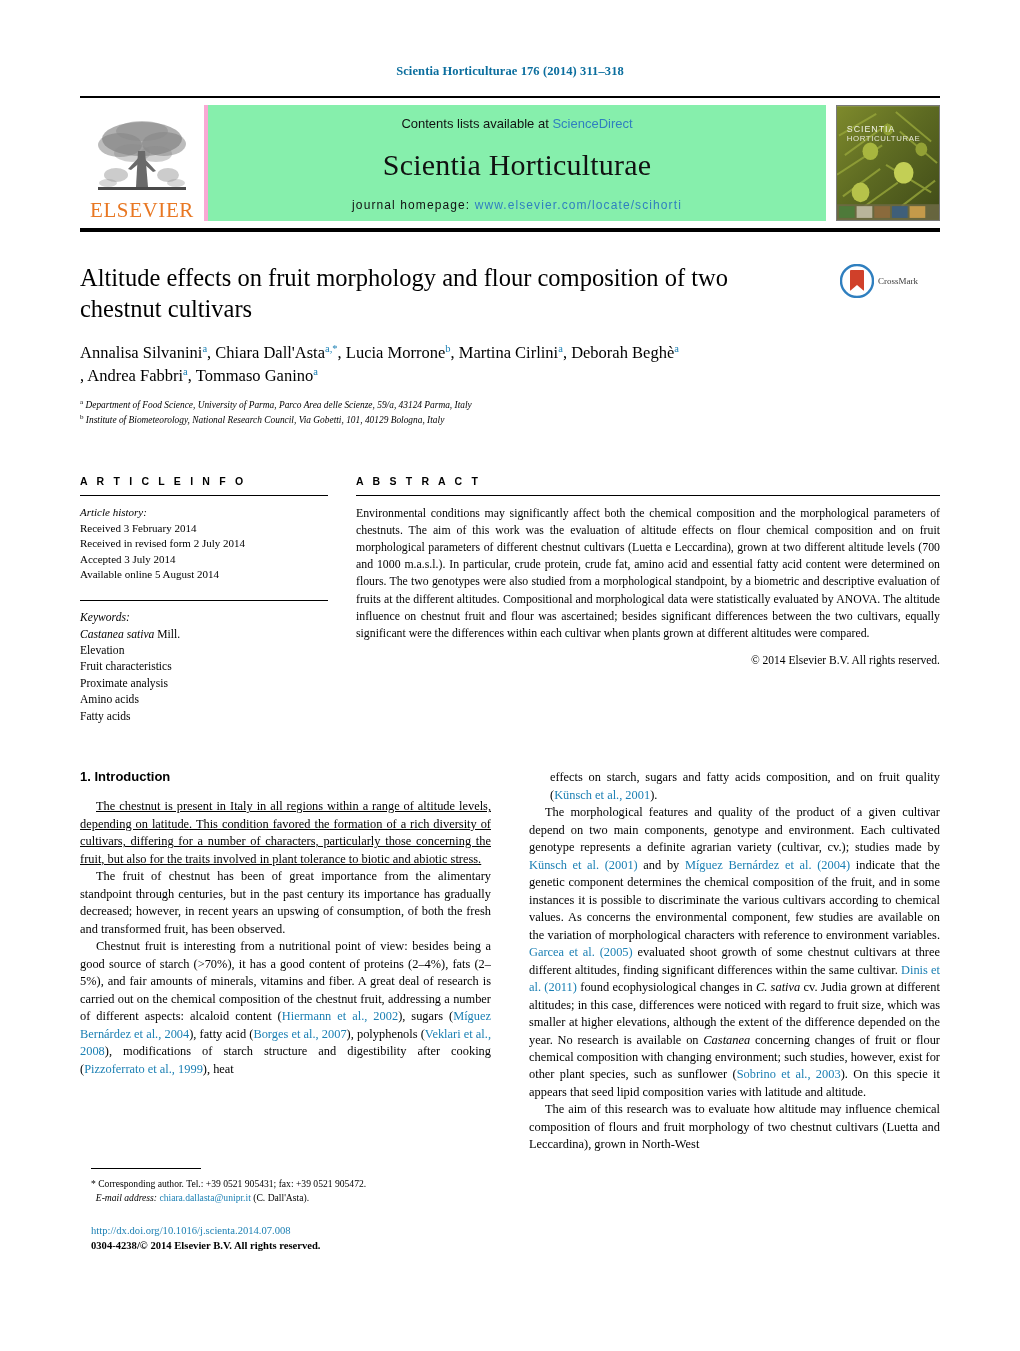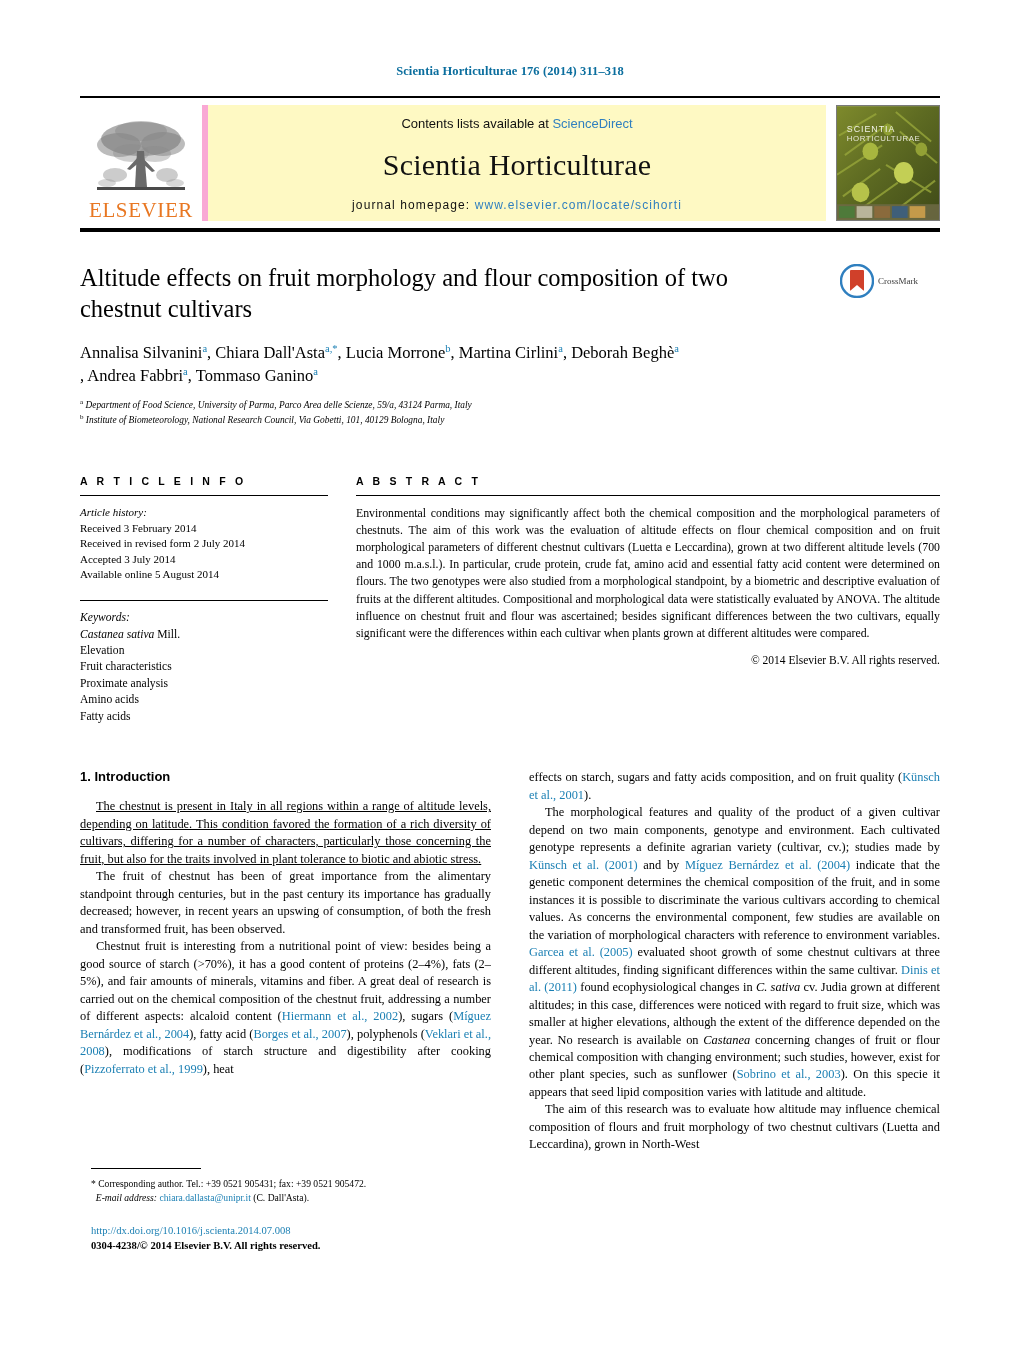--- a/index.html
+++ b/index.html
@@ -43,39 +43,39 @@
     gap: 0;
   }
   .elsevier-block {
     width: 128px;
     flex: 0 0 128px;
     display: flex;
     flex-direction: column;
     align-items: center;
     justify-content: flex-end;
     height: 116px;
-    border-right: 6px solid #f9a8d4;
+    border-right: 4px solid #f9a8d4;
     box-sizing: border-box;
   }
   .elsevier-tree {
     width: 96px;
     height: 82px;
     display: block;
   }
   .elsevier-word {
     font-family: "Liberation Serif", serif;
     color: #e87722;
     font-size: 21px;
     letter-spacing: 0.6px;
     line-height: 1;
     margin-top: 1px;
   }
   .masthead-center {
     flex: 1 1 auto;
-    background: #fef9c3;
+    background: #86efac;
     height: 116px;
     display: flex;
     flex-direction: column;
     align-items: center;
     justify-content: space-between;
     padding: 11px 0 9px 0;
     box-sizing: border-box;
   }
   .contents-line {
     font-size: 13px;
@@ -423,21 +423,21 @@
   <div class="body-cols">
 
     <div class="body-col">
       <h2 class="sec">1.  Introduction</h2>
       <p class="body first">The chestnut is present in Italy in all regions within a range of altitude levels, depending on latitude. This condition favored the formation of a rich diversity of cultivars, differing for a number of characters, particularly those concerning the fruit, but also for the traits involved in plant tolerance to biotic and abiotic stress.</p>
       <p class="body">The fruit of chestnut has been of great importance from the alimentary standpoint through centuries, but in the past century its importance has gradually decreased; however, in recent years an upswing of consumption, of both the fresh and transformed fruit, has been observed.</p>
       <p class="body"><span>Chestnut fruit is interesting from a nutritional point of view: besides being a good source of starch (&gt;70%), it has a good content of proteins (2–4%), fats (2–5%), and fair amounts of minerals, vitamins and fiber. A great deal of research is carried out on the chemical composition of the chestnut fruit, addressing a number of different aspects: alcaloid content (</span><a class="cite" href="#">Hiermann et al., 2002</a><span>), sugars (</span><a class="cite" href="#">Míguez Bernárdez et al., 2004</a><span>), fatty acid (</span><a class="cite" href="#">Borges et al., 2007</a><span>), polyphenols (</span><a class="cite" href="#">Veklari et al., 2008</a><span>), modifications of starch structure and digestibility after cooking (</span><a class="cite" href="#">Pizzoferrato et al., 1999</a><span>), heat</span></p>
     </div>
 
     <div class="body-col">
-      <p class="body" style="text-indent:0;"><span>effects on starch, sugars and fatty acids composition, and on fruit quality (</span><a class="cite" href="#">Künsch et al., 2001</a><span>).</span></p>
+      <p class="body" style="text-indent:0;margin-left:21px;"><span>effects on starch, sugars and fatty acids composition, and on fruit quality (</span><a class="cite" href="#">Künsch et al., 2001</a><span>).</span></p>
       <p class="body"><span>The morphological features and quality of the product of a given cultivar depend on two main components, genotype and environment. Each cultivated genotype represents a definite agrarian variety (cultivar, cv.); studies made by </span><a class="cite" href="#">Künsch et al. (2001)</a><span> and by </span><a class="cite" href="#">Míguez Bernárdez et al. (2004)</a><span> indicate that the genetic component determines the chemical composition of the fruit, and in some instances it is possible to discriminate the various cultivars according to chemical values. As concerns the environmental component, few studies are available on the variation of morphological characters with reference to environment variables. </span><a class="cite" href="#">Garcea et al. (2005)</a><span> evaluated shoot growth of some chestnut cultivars at three different altitudes, finding significant differences within the same cultivar. </span><a class="cite" href="#">Dinis et al. (2011)</a><span> found ecophysiological changes in <span class="ital">C. sativa</span> cv. Judia grown at different altitudes; in this case, differences were noticed with regard to fruit size, which was smaller at higher elevations, although the extent of the difference depended on the year. No research is available on <span class="ital">Castanea</span> concerning changes of fruit or flour chemical composition with changing environment; such studies, however, exist for other plant species, such as sunflower (</span><a class="cite" href="#">Sobrino et al., 2003</a><span>). On this specie it appears that seed lipid composition varies with latitude and altitude.</span></p>
       <p class="body">The aim of this research was to evaluate how altitude may influence chemical composition of flours and fruit morphology of two chestnut cultivars (Luetta and Leccardina), grown in North-West</p>
     </div>
   </div>
 
   <div class="footnote-wrap">
     <div class="fn-rule"></div>
     <div class="footnote">
       <span class="nm">*</span>
       <span class="nm">Corresponding author. Tel.: +39 0521 905431; fax: +39 0521 905472.</span><br>

